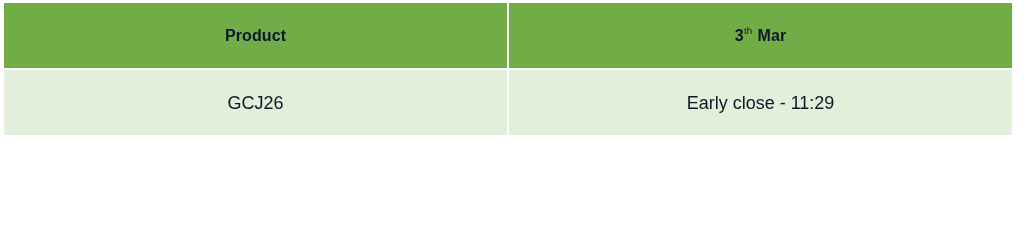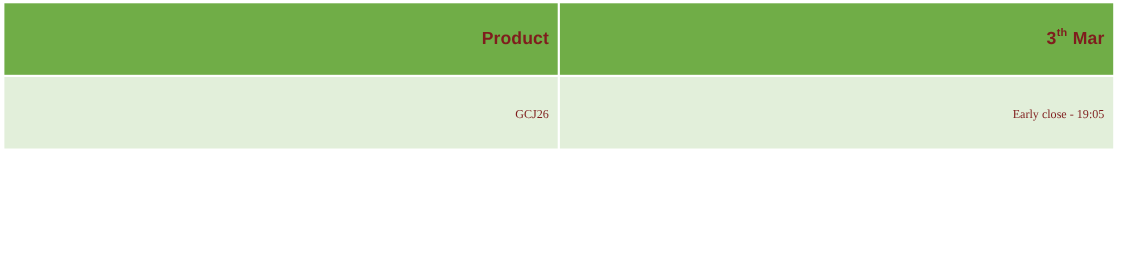--- a/index.html
+++ b/index.html
@@ -30,50 +30,49 @@
     border-collapse: separate;
     border-spacing: 2px 2px;
     table-layout: fixed;
     background: #ffffff;
   }
 
   table.schedule-table th,
   table.schedule-table td {
     padding: 0 8px;
     margin: 0;
-    text-align: right;
+    text-align: center;
     vertical-align: middle;
-    color: #7f1d1d;
+    color: #0f172a;
     border: 0;
   }
 
   table.schedule-table thead th {
     background: #70AD47;
     height: 65px;
     font-size: 16px;
     font-weight: bold;
     letter-spacing: 0.1px;
   }
 
   table.schedule-table tbody td {
     background: #E2EFDA;
     height: 67px;
-    font-size: 11px;
+    font-size: 18px;
     font-weight: normal;
-    font-family: Liberation Serif, serif;
   }
 
   .col-product   { width: 50%; }
   .col-date      { width: 50%; }
 
   sup.ordinal {
     font-size: 0.62em;
     vertical-align: super;
     line-height: 0;
-    font-weight: bold;
+    font-weight: normal;
     margin-left: 0.2px;
     margin-right: 0.5px;
     margin-top: 20px;
   }
 
   .date-head-inner {
     display: inline-block;
     white-space: nowrap;
   }
 </style>
@@ -86,17 +85,17 @@
       <tr>
         <th class="col-product">Product</th>
         <th class="col-date">
           <span class="date-head-inner"><span>3</span><sup class="ordinal">th</sup>&nbsp;<span>Mar</span></span>
         </th>
       </tr>
     </thead>
     <tbody>
       <tr>
         <td class="col-product">GCJ26</td>
-        <td class="col-date">Early close - 19:05</td>
+        <td class="col-date">Early close - 11:29</td>
       </tr>
     </tbody>
   </table>
 </div>
 
 </body></html>

